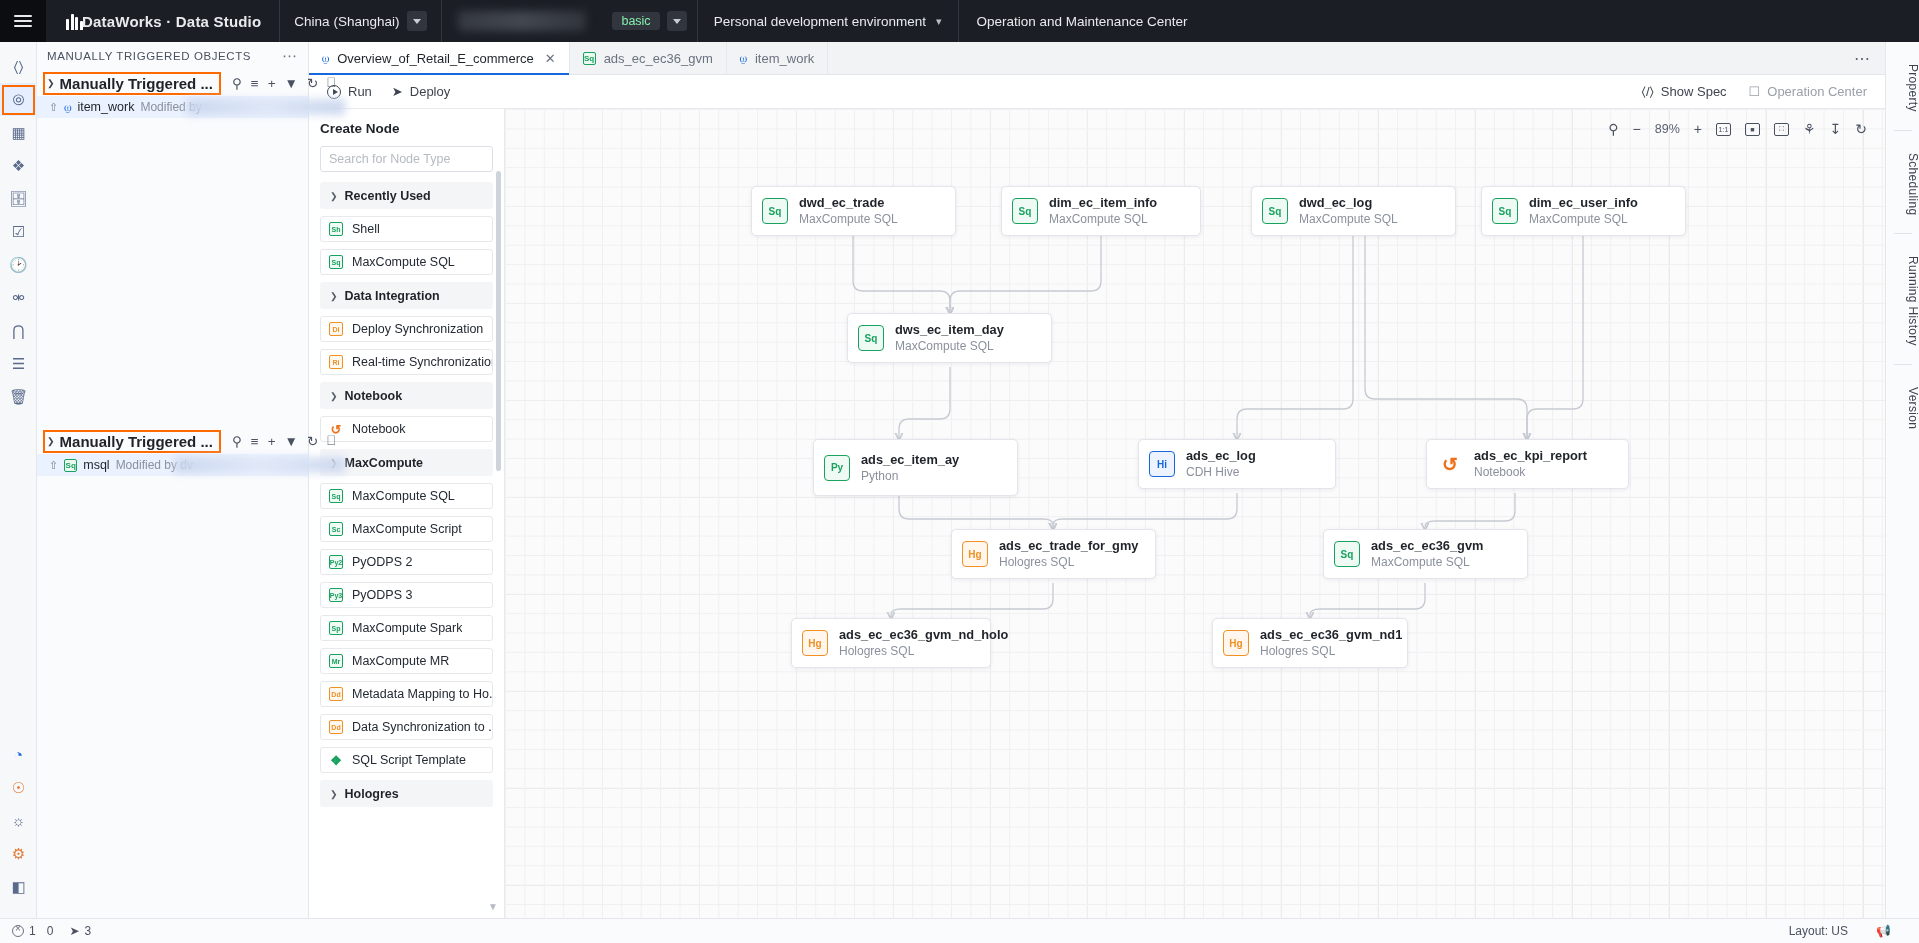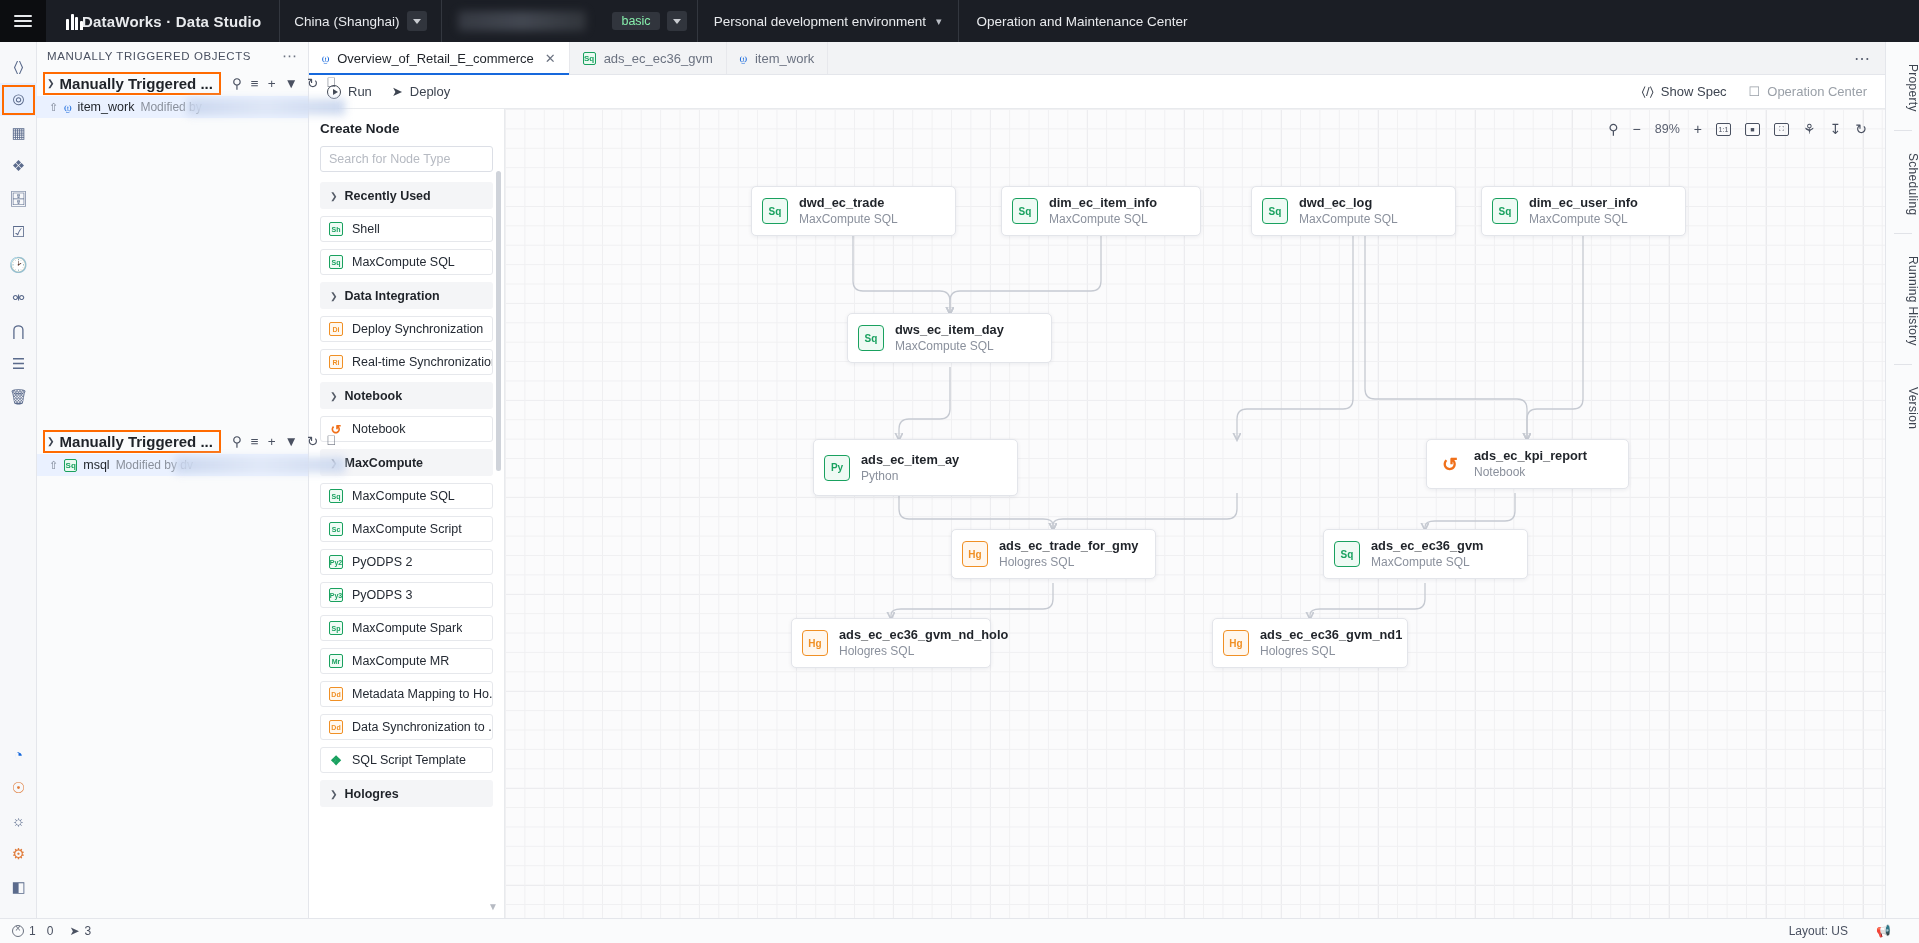--- a/index.html
+++ b/index.html
@@ -506,20 +506,24 @@
           <span class="txt"><span class="nm">dim_ec_user_info</span><br><span class="ty">MaxCompute SQL</span></span>
         </div>
         <div class="node" style="left:342px;top:204px;width:205px;height:50px;">
           <span class="bico sq">Sq</span>
           <span class="txt"><span class="nm">dws_ec_item_day</span><br><span class="ty">MaxCompute SQL</span></span>
         </div>
         <div class="node" style="left:291px;top:330px;width:205px;height:57px;margin-left:17px;">
           <span class="bico py">Py</span>
           <span class="txt"><span class="nm">ads_ec_item_ay</span><br><span class="ty">Python</span></span>
         </div>
+        <div class="node" style="left:633px;top:330px;width:198px;height:50px;">
+          <span class="bico hi">Hi</span>
+          <span class="txt"><span class="nm">ads_ec_log</span><br><span class="ty">CDH Hive</span></span>
+        </div>
         <div class="node" style="left:921px;top:330px;width:203px;height:50px;">
           <span class="bico nb">↺</span>
           <span class="txt"><span class="nm">ads_ec_kpi_report</span><br><span class="ty">Notebook</span></span>
         </div>
         <div class="node" style="left:446px;top:420px;width:205px;height:50px;">
           <span class="bico hg">Hg</span>
           <span class="txt"><span class="nm">ads_ec_trade_for_gmy</span><br><span class="ty">Hologres SQL</span></span>
         </div>
         <div class="node" style="left:818px;top:420px;width:205px;height:50px;">
           <span class="bico sq">Sq</span>

